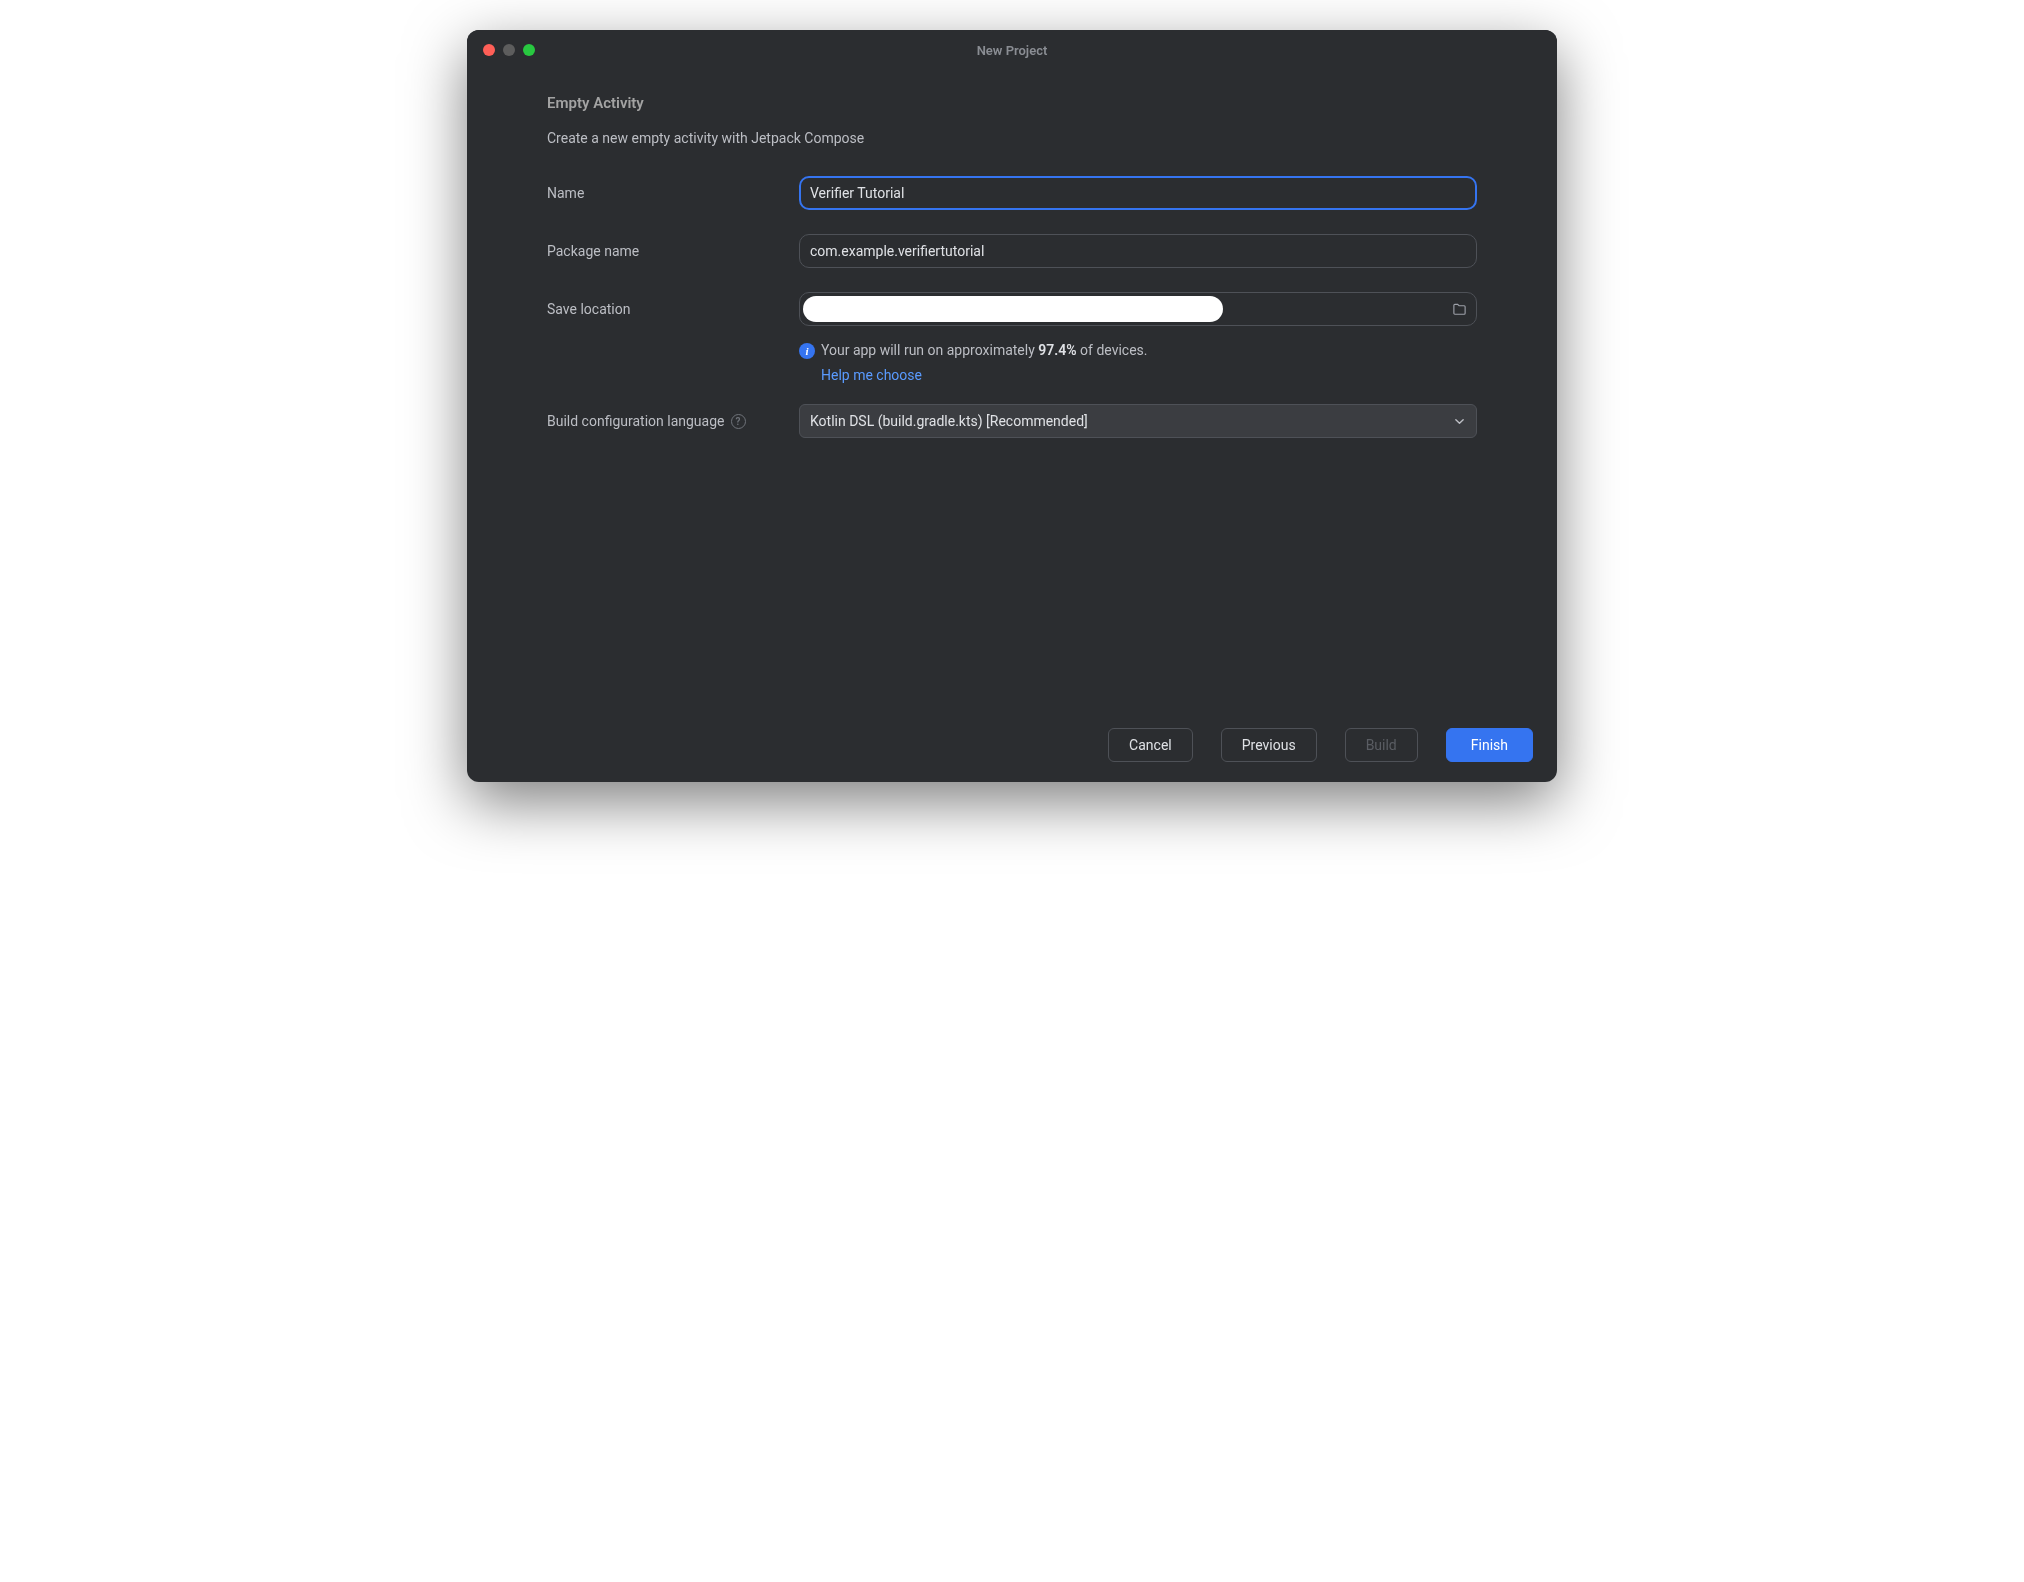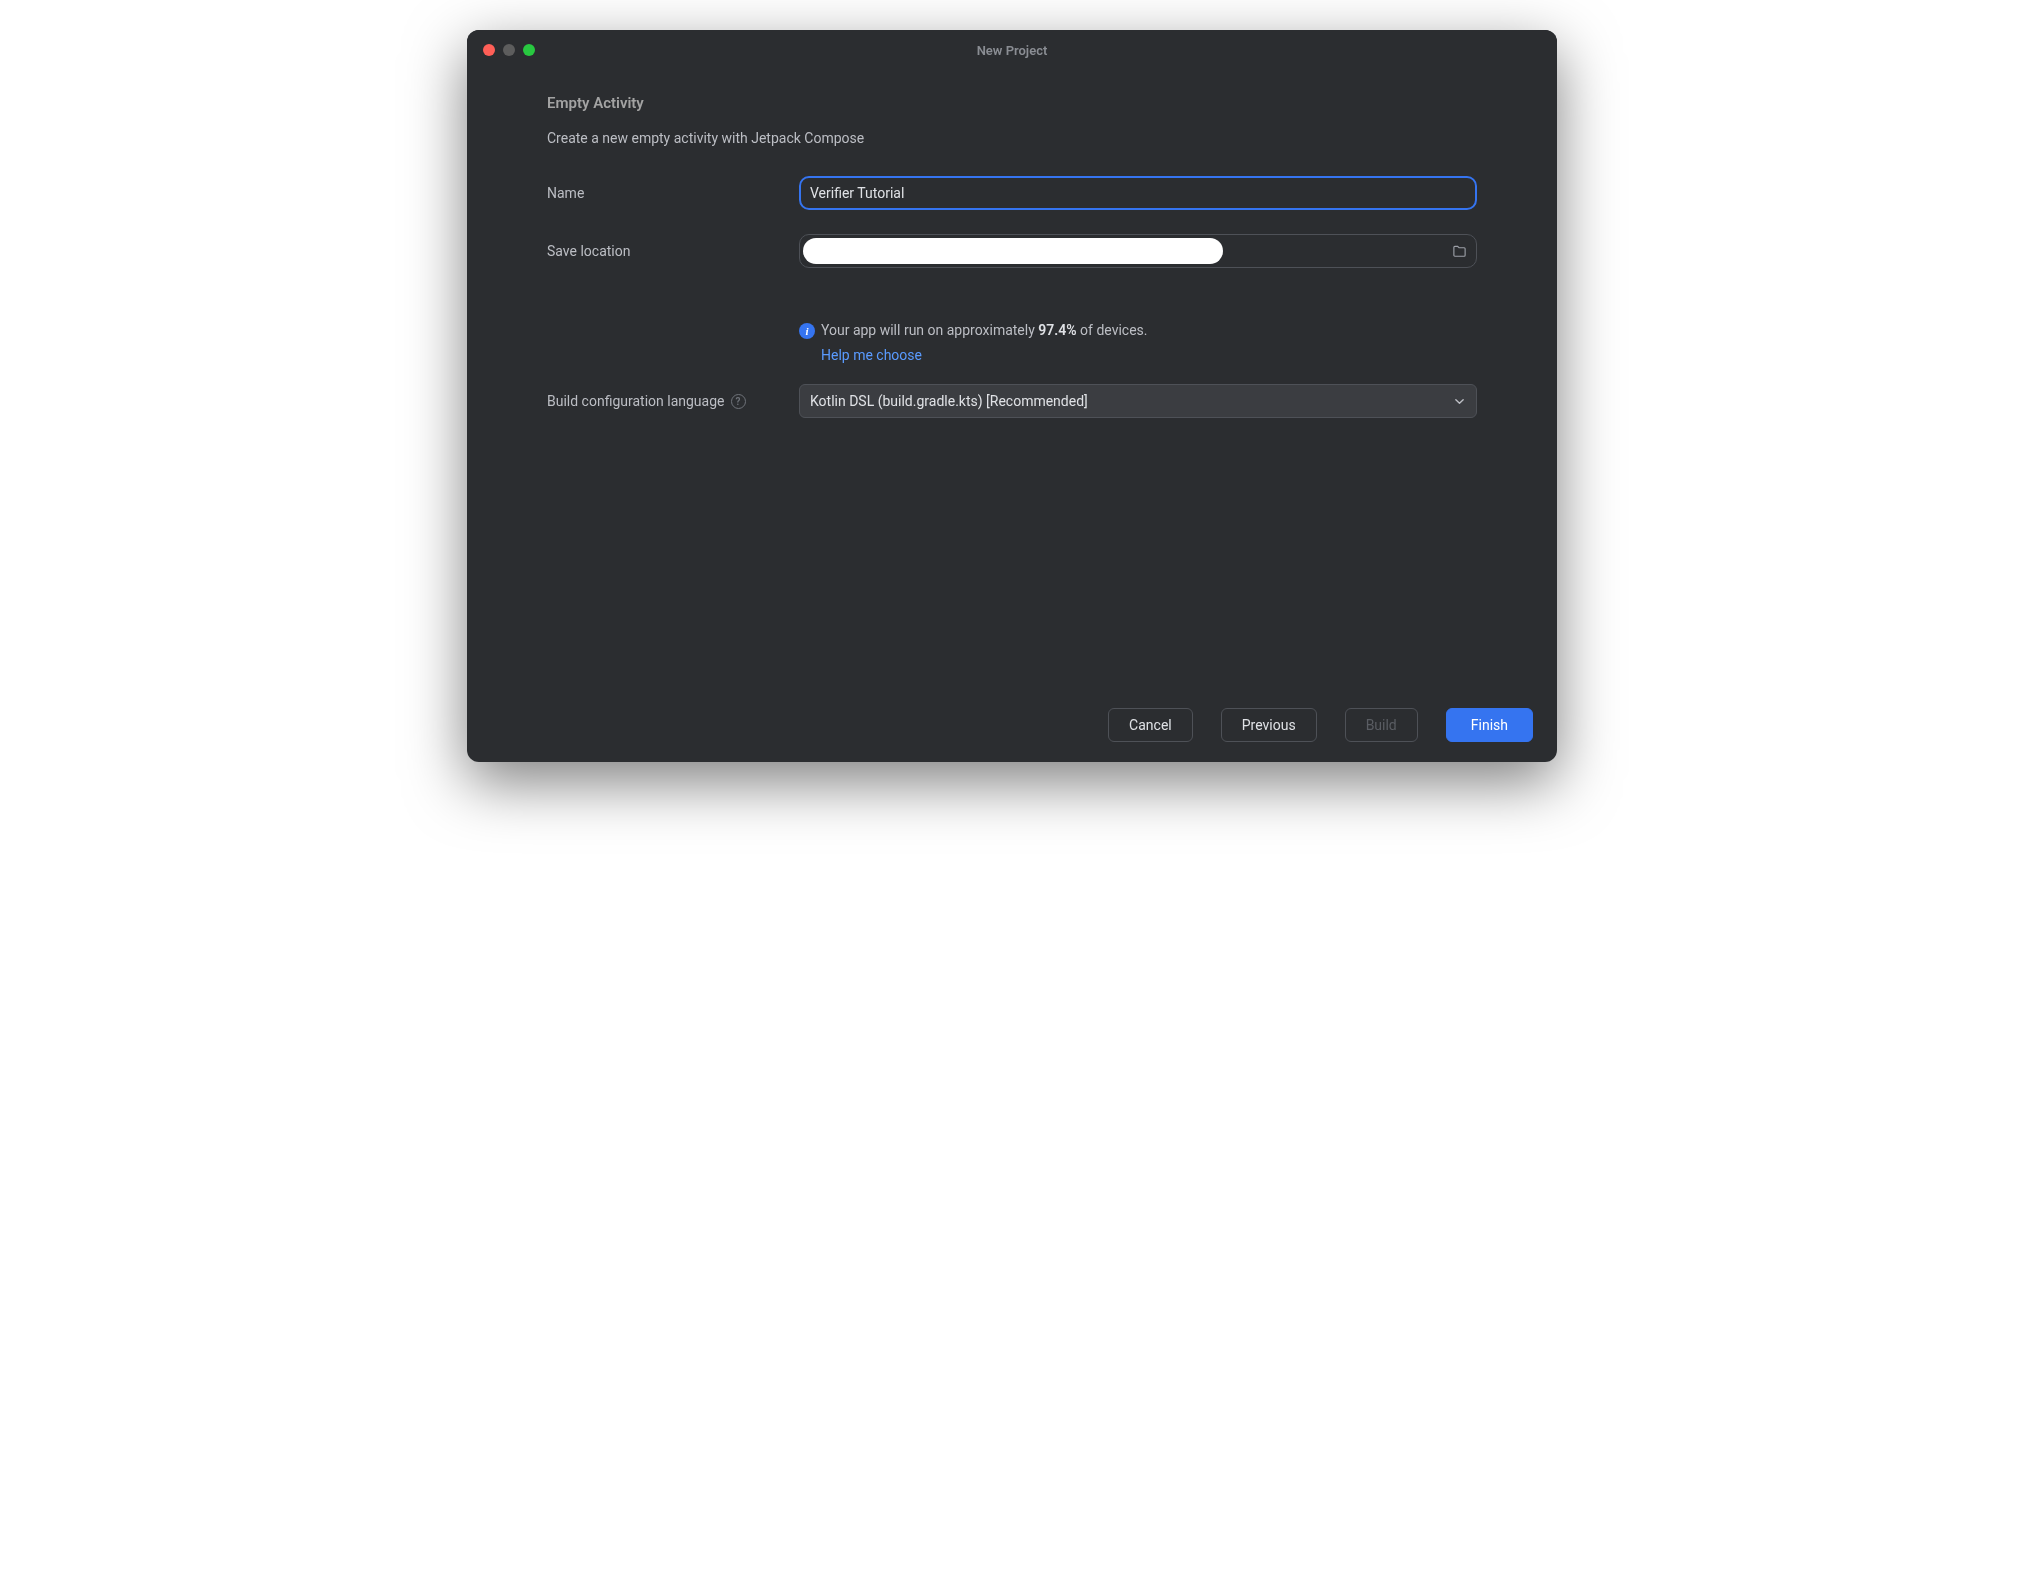--- a/index.html
+++ b/index.html
@@ -289,22 +289,28 @@
     <div class="heading">Empty Activity</div>
     <div class="description">Create a new empty activity with Jetpack Compose</div>
 
     <div class="form-row">
       <div class="form-label">Name</div>
       <div class="form-field-wrap">
         <input type="text" class="text-input focused" value="Verifier Tutorial" style="">
       </div>
     </div>
 
-
-    <div class="form-row" style="margin-bottom:54px;">
+    <div class="form-row">
+      <div class="form-label">Package name</div>
+      <div class="form-field-wrap">
+        <input type="text" class="text-input" value="com.example.verifiertutorial" style="">
+      </div>
+    </div>
+
+    <div class="form-row" style="margin-bottom:16px;">
       <div class="form-label">Save location</div>
       <div class="form-field-wrap">
         <div class="input-with-icon">
           <input type="text" class="text-input" value="" style="">
           <div class="redacted-bar"></div>
           <div class="folder-icon">
             <svg viewBox="0 0 16 16" width="15" height="15">
               <path d="M2 3.5 C2 3 2.5 2.5 3 2.5 L6 2.5 L7.5 4 L13 4 C13.5 4 14 4.5 14 5 L14 12 C14 12.5 13.5 13 13 13 L3 13 C2.5 13 2 12.5 2 12 Z" stroke-width="1.2"></path>
             </svg>
           </div>

